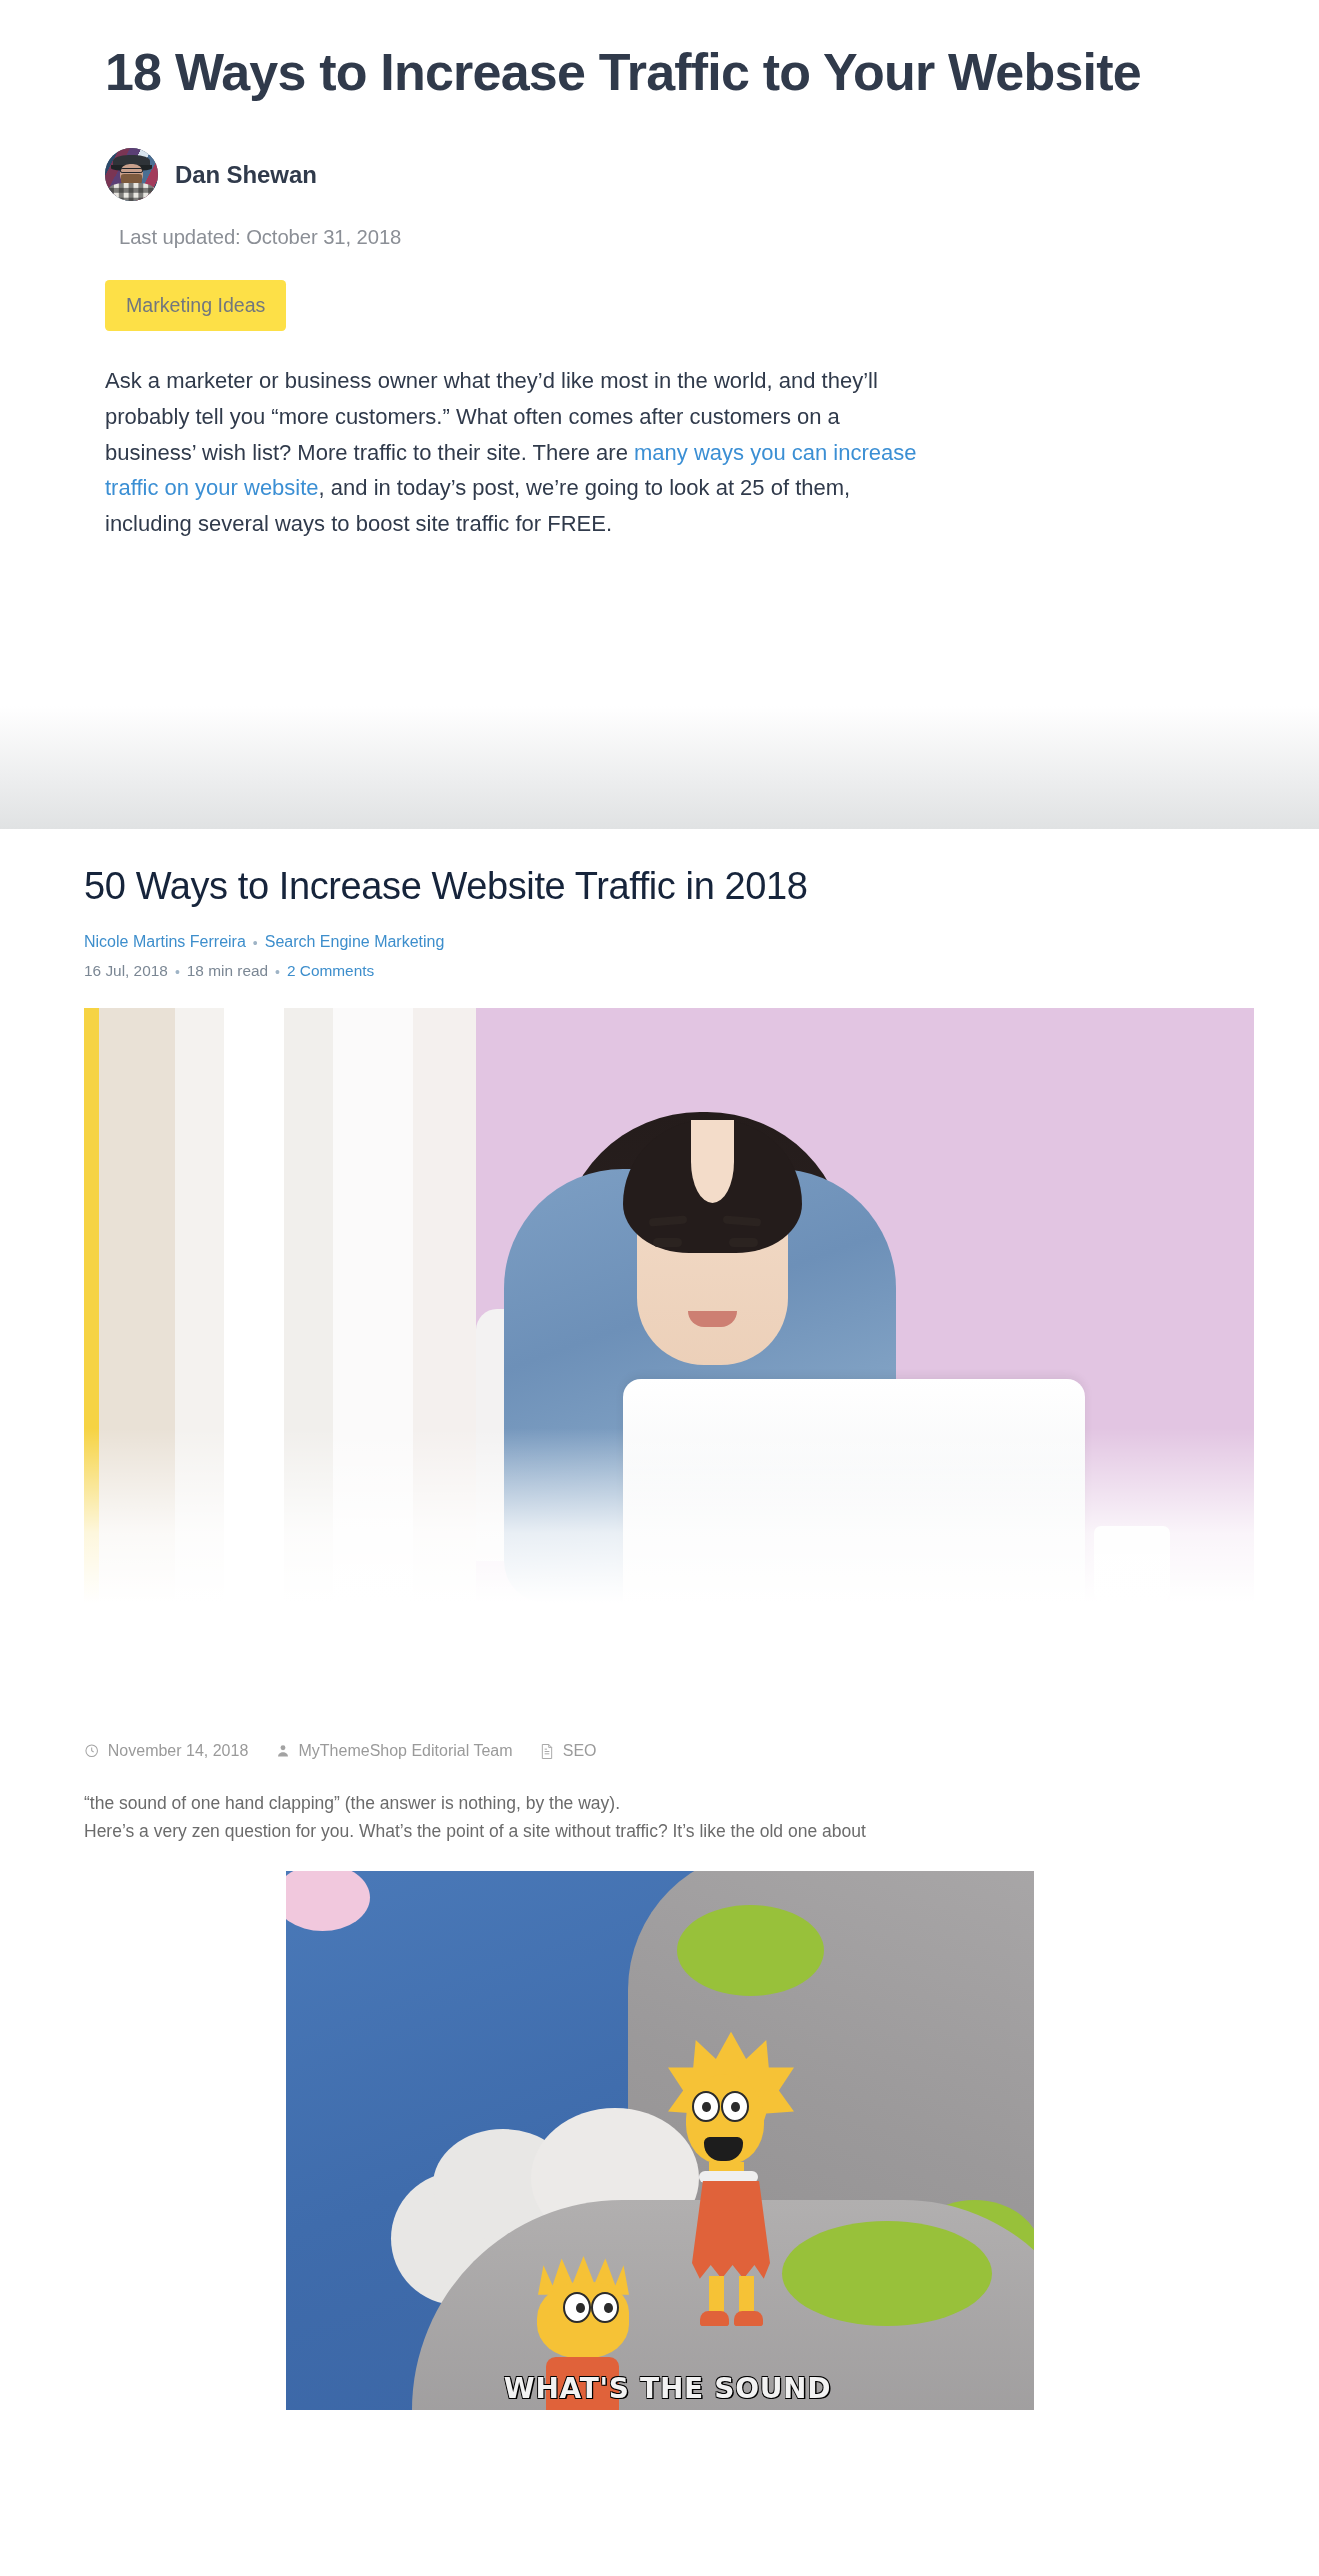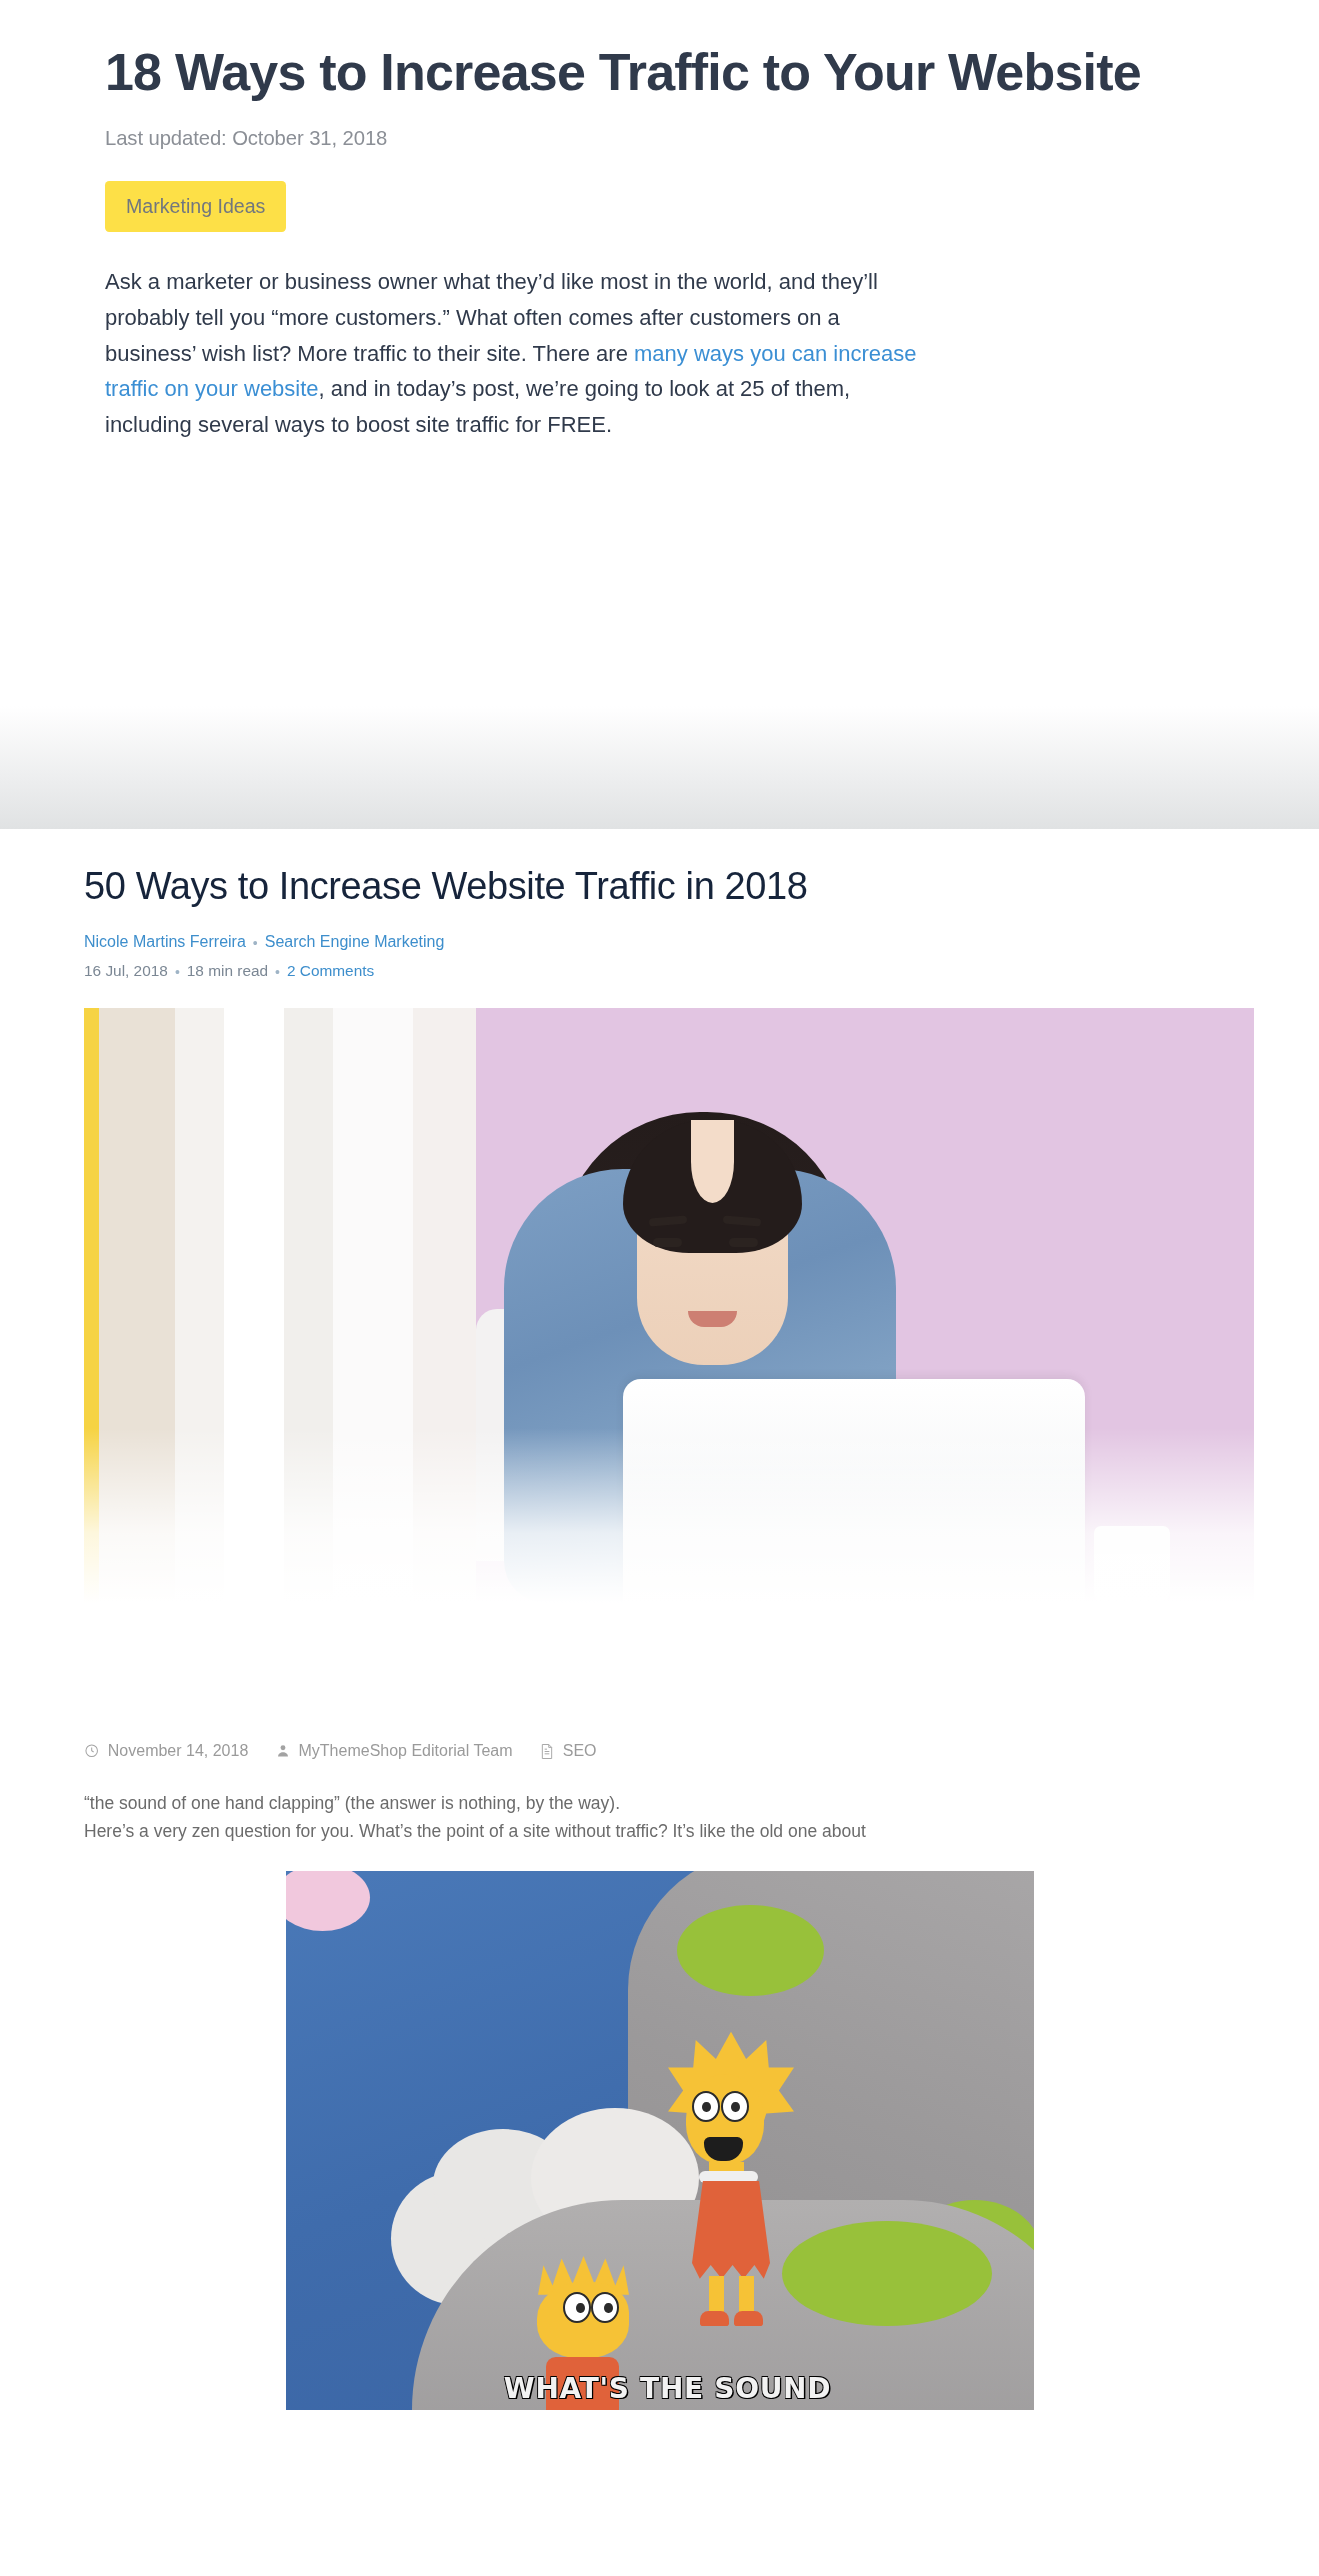--- a/index.html
+++ b/index.html
@@ -81,20 +81,21 @@
     font-size: 24px;
     font-weight: bold;
     color: #303a4b;
     letter-spacing: -0.1px;
   }
   .s1-updated {
     margin-top: 25px;
     font-size: 20.3px;
     color: #8b8f96;
     letter-spacing: -0.1px;
+    margin-left: 14px;
   }
   .s1-tag {
     display: inline-block;
     margin-top: 31px;
     padding: 14px 21px;
     background: #fde047;
     border-radius: 4.2px;
     font-size: 19.6px;
     color: #72777e;
   }
@@ -331,20 +332,31 @@
     line-height:1.15;
   }
 </style>
 </head>
 <body>
 
 <section class="sec1">
   <div class="sec1-inner">
     <h1 class="s1-title">18 Ways to Increase Traffic to Your Website</h1>
 
+    <div class="s1-author-row">
+      <div class="avatar">
+        <div class="av-bg"></div>
+        <div class="av-cap"></div>
+        <div class="av-face"></div>
+        <div class="av-glass"></div>
+        <div class="av-beard"></div>
+        <div class="av-shirt"></div>
+      </div>
+      <div class="s1-author-name">Dan Shewan</div>
+    </div>
 
     <div class="s1-updated">Last updated: October 31, 2018</div>
 
     <div class="s1-tag">Marketing Ideas</div>
 
     <div class="s1-body">
       <div>Ask a marketer or business owner what they’d like most in the world, and they’ll</div>
       <div>probably tell you “more customers.” What often comes after customers on a</div>
       <div><span>business’ wish list? More traffic to their site. There are </span><span class="lnk">many ways you can increase</span></div>
       <div><span class="lnk">traffic on your website</span><span>, and in today’s post, we’re going to look at 25 of them,</span></div>

